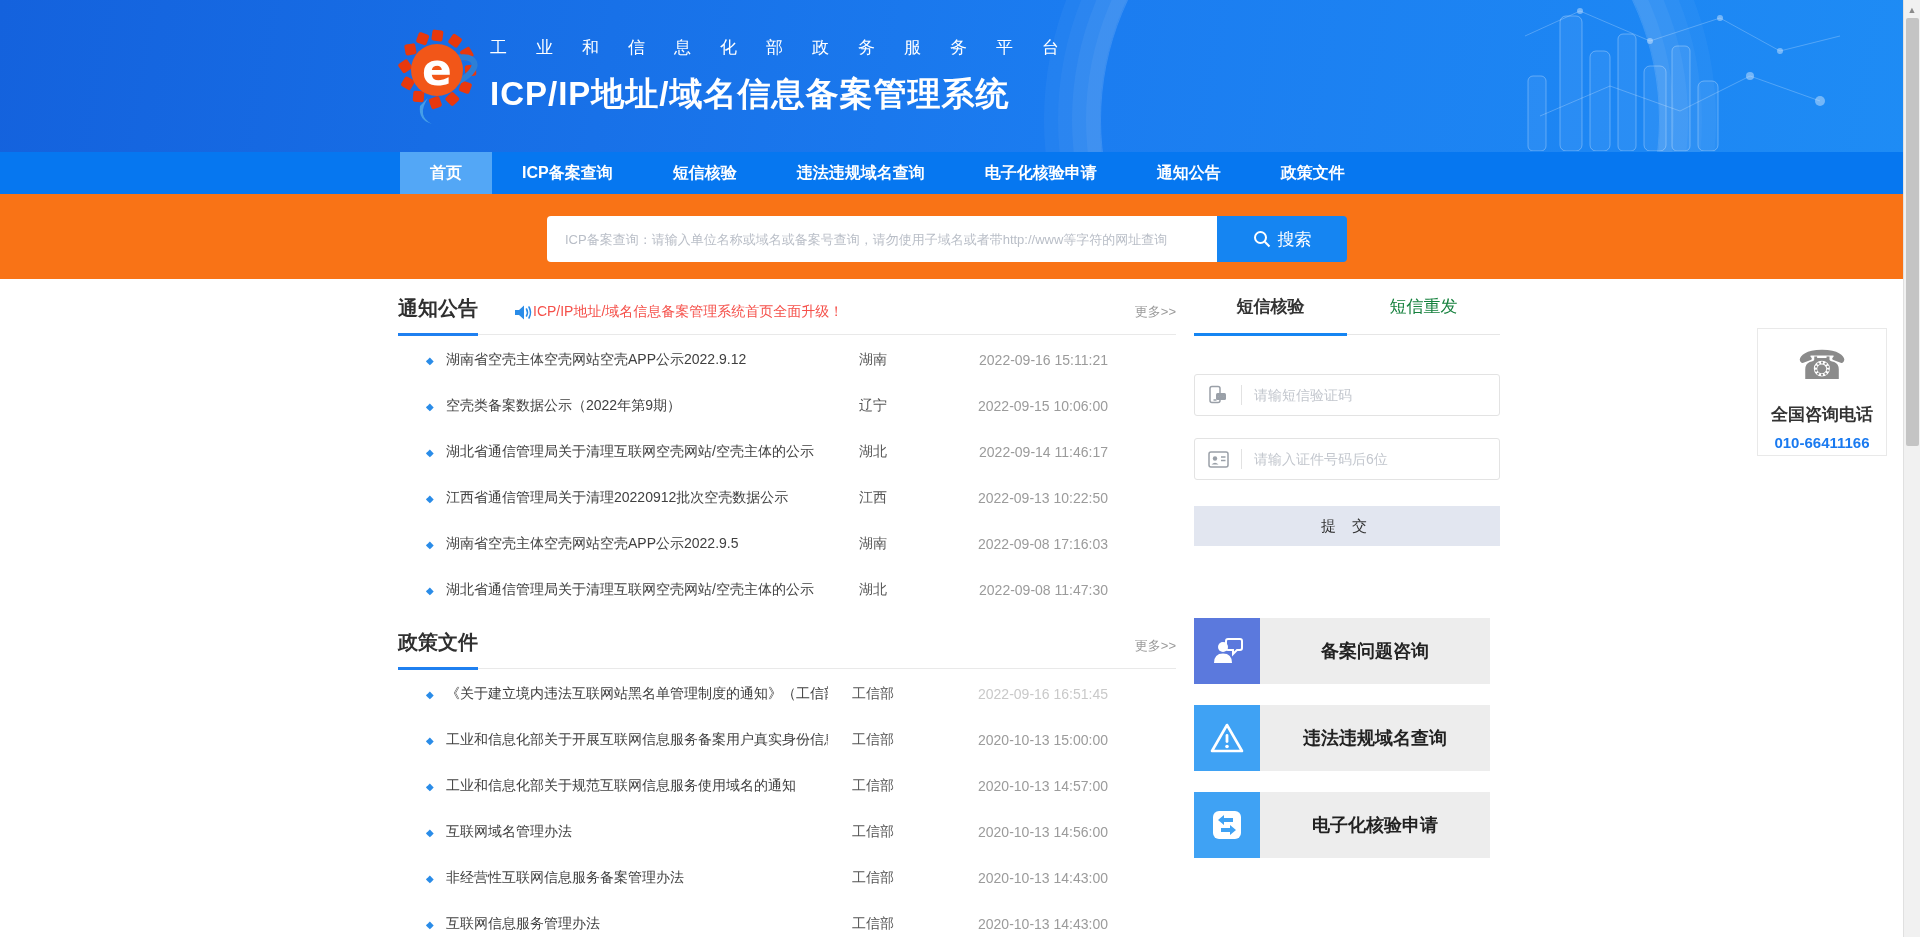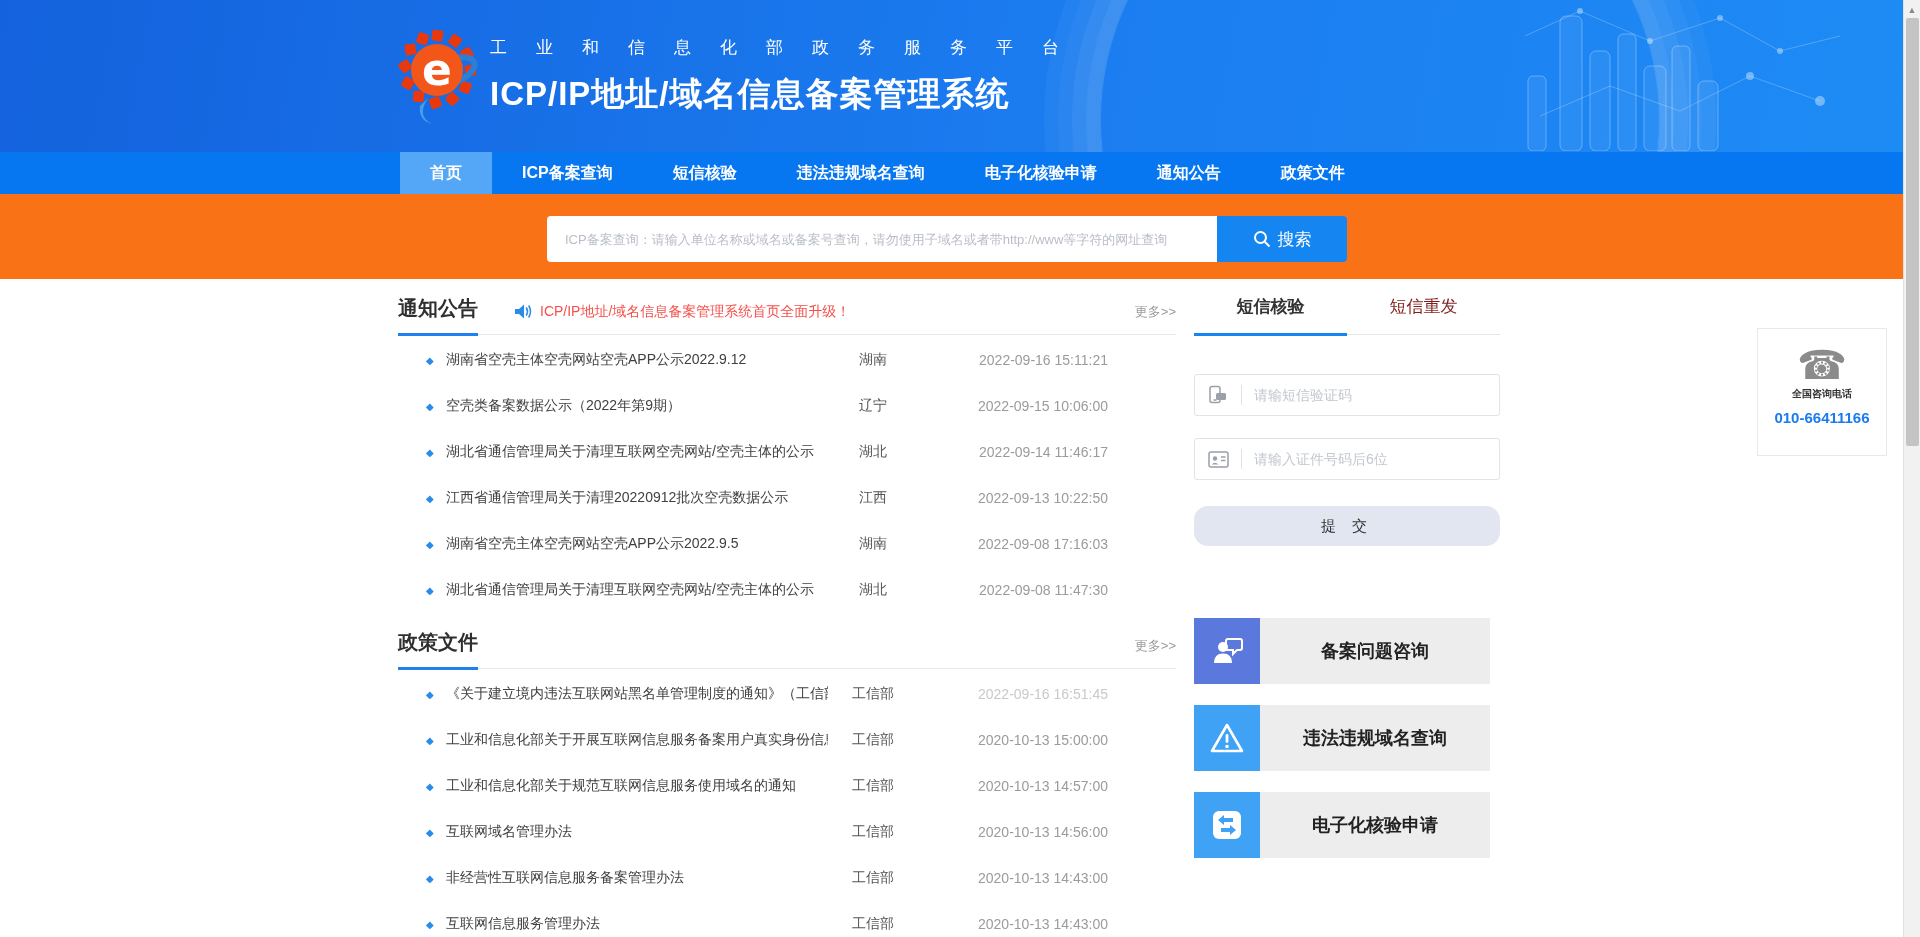--- a/index.html
+++ b/index.html
@@ -40,61 +40,61 @@
     align-items:center; justify-content:center; gap:7px;
     font-family:"Liberation Sans","DejaVu Sans",sans-serif; }
 
   
   .main-col { position:absolute; left:398px; top:279px; width:778px; }
   .side-col { position:absolute; left:1194px; top:279px; width:306px; }
 
   .section-head { display:flex; align-items:flex-end; height:56px; border-bottom:1px solid #e9e9e9; }
   .section-title { font-size:20px; font-weight:bold; color:#2f2f2f; padding-bottom:11px;
     border-bottom:3px solid #1f80f0; margin-bottom:-2px; }
-  .announce { display:flex; align-items:flex-start; gap:7px; margin-left:36px; padding-bottom:13px; cursor:pointer; }
+  .announce { display:flex; align-items:flex-end; gap:0; margin-left:36px; padding-bottom:13px; cursor:pointer; }
   .announce-text { color:#f5504a; font-size:14px; }
   .more-link { margin-left:auto; color:#9a9a9a; font-size:13px; padding-bottom:13px; cursor:pointer; }
   .rows { padding-top:2px; }
   .row { display:flex; align-items:center; height:46px; padding-right:68px; cursor:pointer; }
   .diamond { color:#2a8ce8; font-size:10px; width:20px; margin-left:28px; flex:none; }
   .row-title { flex:1; font-size:14px; color:#404040; white-space:nowrap; overflow:hidden; }
   .row-region { width:90px; text-align:center; font-size:14px; color:#555; flex:none; }
   .row-time { width:190px; text-align:right; font-size:14px; color:#9b9b9b; flex:none; }
   .policies .row:first-child .row-time { color:#c9c9c9; }
 
   
   .tabs { display:flex; height:40px; border-bottom:1px solid #e6e6e6; margin-top:16px; }
-  .tab { flex:1; text-align:center; font-size:17px; color:#7f1d1d; padding-bottom:12px; cursor:pointer; }
+  .tab { flex:1; text-align:center; font-size:17px; color:#15803d; padding-bottom:12px; cursor:pointer; }
   .tab.active { color:#333; font-weight:bold; border-bottom:3px solid #1585f2; margin-bottom:-2px; }
   .sms-form { margin-top:39px; }
   .field { display:flex; align-items:center; height:42px; border:1px solid #e3e3e3;
     border-radius:3px; background:#fff; margin-bottom:22px; }
   .field-icon { width:46px; display:flex; align-items:center; justify-content:center; flex:none; }
   .field-sep { width:1px; height:20px; background:#e2e2e2; flex:none; }
   .field input { flex:1; border:none; outline:none; font-size:14px; color:#333; padding:0 12px;
     background:transparent; font-family:"Liberation Sans","DejaVu Sans",sans-serif; }
   .field input::placeholder { color:#c3c7ce; }
   .submit-btn { width:100%; height:40px; margin-top:4px; background:#e2e6f0; border:none;
-    border-radius:14px; color:#333; font-size:15px; letter-spacing:6px; cursor:pointer;
+    border-radius:0; color:#333; font-size:15px; letter-spacing:6px; cursor:pointer;
     font-family:"Liberation Sans","DejaVu Sans",sans-serif; }
 
   
   .quick-links { margin-top:72px; width:296px; }
   .quick-link { display:flex; height:66px; margin-bottom:21px; cursor:pointer; background:#ededed; }
   .ql-icon { width:66px; height:66px; flex:none; display:flex; align-items:center; justify-content:center; }
   .ql-icon.indigo { background:#5b79dd; }
   .ql-icon.blue { background:#3fa2f4; }
   .ql-label { flex:1; display:flex; align-items:center; justify-content:center;
     font-size:18px; font-weight:bold; color:#222; }
 
   
   .phone-card { position:absolute; left:1757px; top:328px; width:130px; height:128px;
     background:#fff; border:1px solid #e9e9e9; text-align:center; padding-top:14px; }
   .phone-glyph { font-size:40px; color:#8b8b8b; line-height:44px; }
-  .phone-label { font-size:10px; font-weight:bold; color:#333; margin-top:0; }
+  .phone-label { font-size:17px; font-weight:bold; color:#333; margin-top:16px; }
   .phone-number { font-size:15px; font-weight:bold; color:#1a7af0; margin-top:8px; }
 
   
   .scrollbar { position:absolute; right:0; top:0; width:17px; height:937px;
     background:#f1f1f1; border-left:1px solid #e0e0e0; }
   .scroll-arrow { display:block; text-align:center; color:#8a8a8a; font-size:9px; padding-top:5px; }
   .scroll-thumb { position:absolute; left:2px; top:18px; width:13px; height:428px;
     background:#c4c4c4; border-radius:2px; }
 </style>
 </head>

